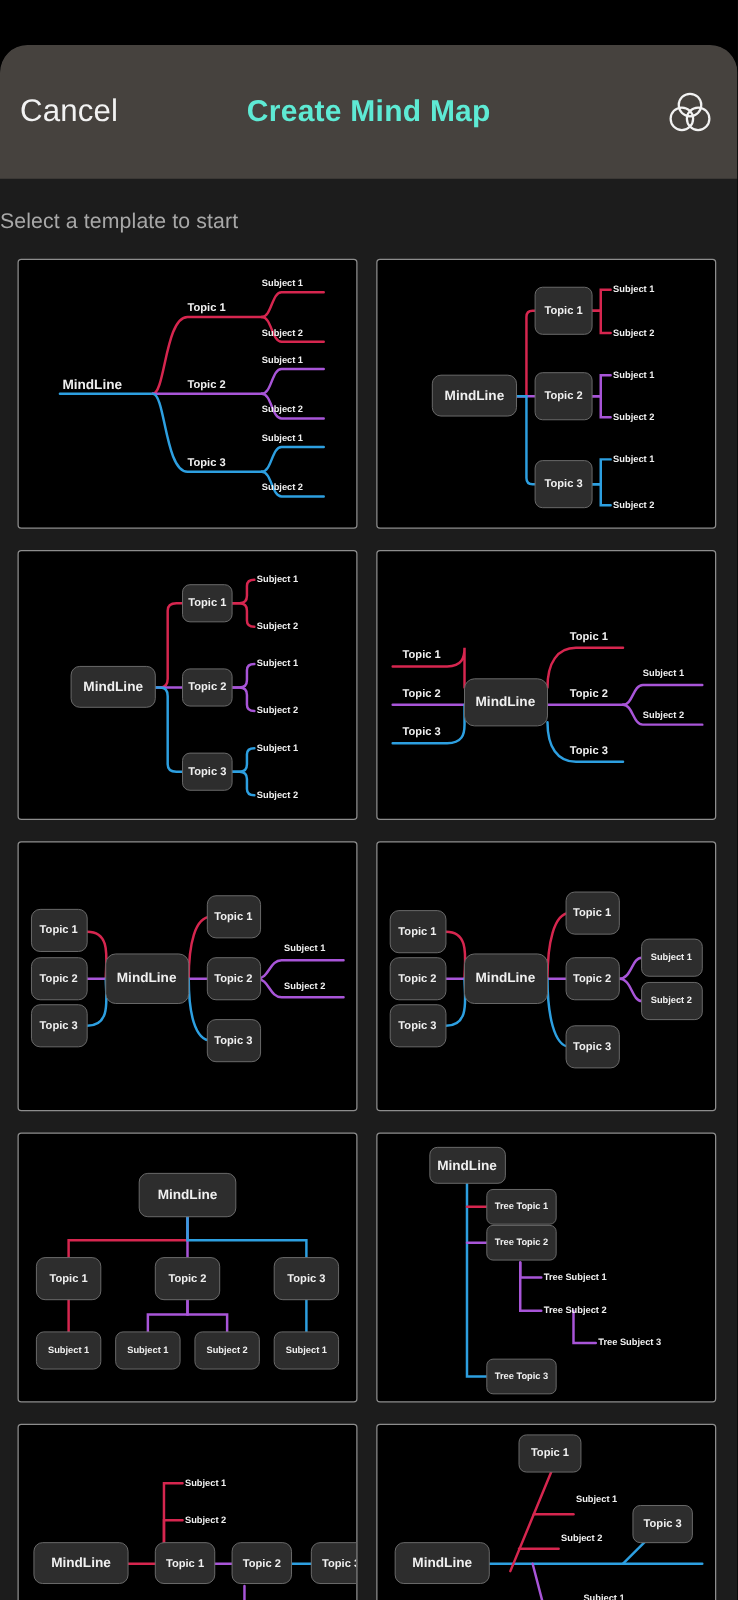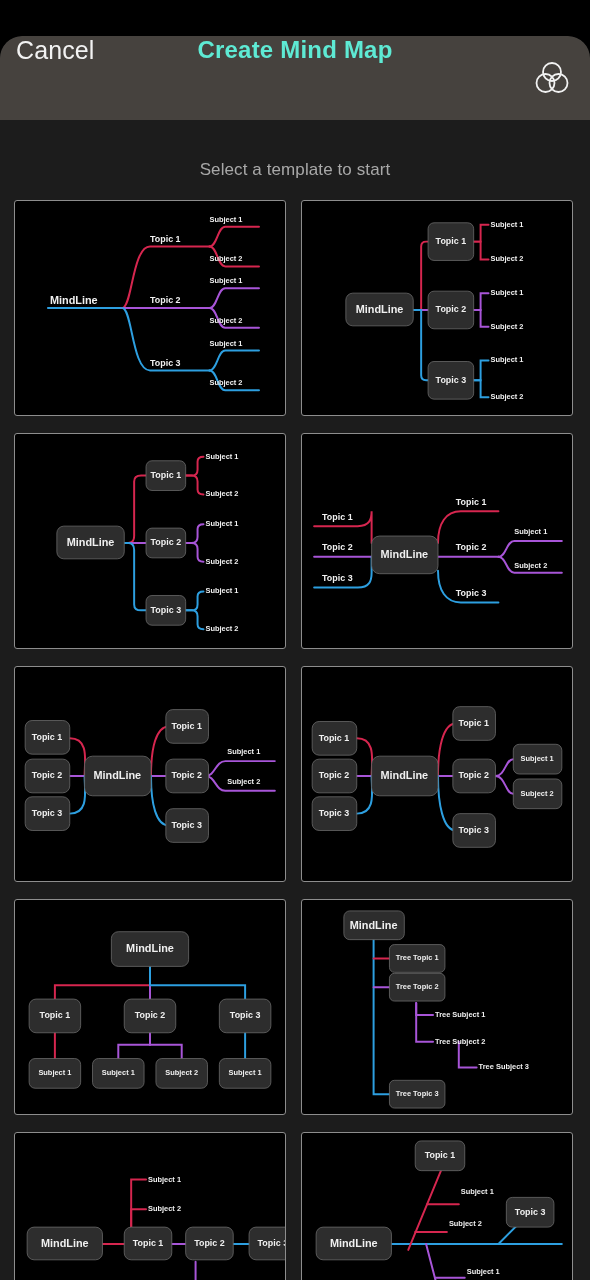--- a/index.html
+++ b/index.html
@@ -14,23 +14,23 @@
   .sheet {
     position: absolute; left: 0; top: 36px;
     width: 590px; height: 1244px;
     background: #1c1c1c;
     border-radius: 22px 22px 0 0;
     overflow: hidden;
   }
 
   .header {
     position: relative;
-    height: 84px;
+    height: 107px;
     background: #46423e;
-    display: flex; align-items: flex-start;
+    display: flex; align-items: center;
     border-radius: 22px 22px 0 0;
   }
   .cancel-btn {
     position: absolute; left: 16px;
     font-size: 25px; color: #f2f2f2; font-weight: 400;
     letter-spacing: .1px;
     background: none; border: 0; cursor: pointer;
     font-family: "Liberation Sans", sans-serif;
   }
   .header-title {
@@ -38,24 +38,24 @@
     font-size: 24px; font-weight: bold; color: #5eead4;
     letter-spacing: .2px;
   }
   .palette-icon {
     position: absolute; right: 18px; top: 50%;
     transform: translateY(-50%);
     width: 40px; height: 40px; cursor: pointer;
   }
 
   .subtitle {
-    text-align: center;
+    text-align: left;
     color: #a8a8a8;
     font-size: 17px;
-    padding: 40px 0 20px;
+    padding: 24px 0 20px;
     letter-spacing: .1px;
   }
 
   .grid {
     display: grid;
     grid-template-columns: repeat(2, 272px);
     gap: 17px 15px;
     padding: 0 14px;
   }
 

